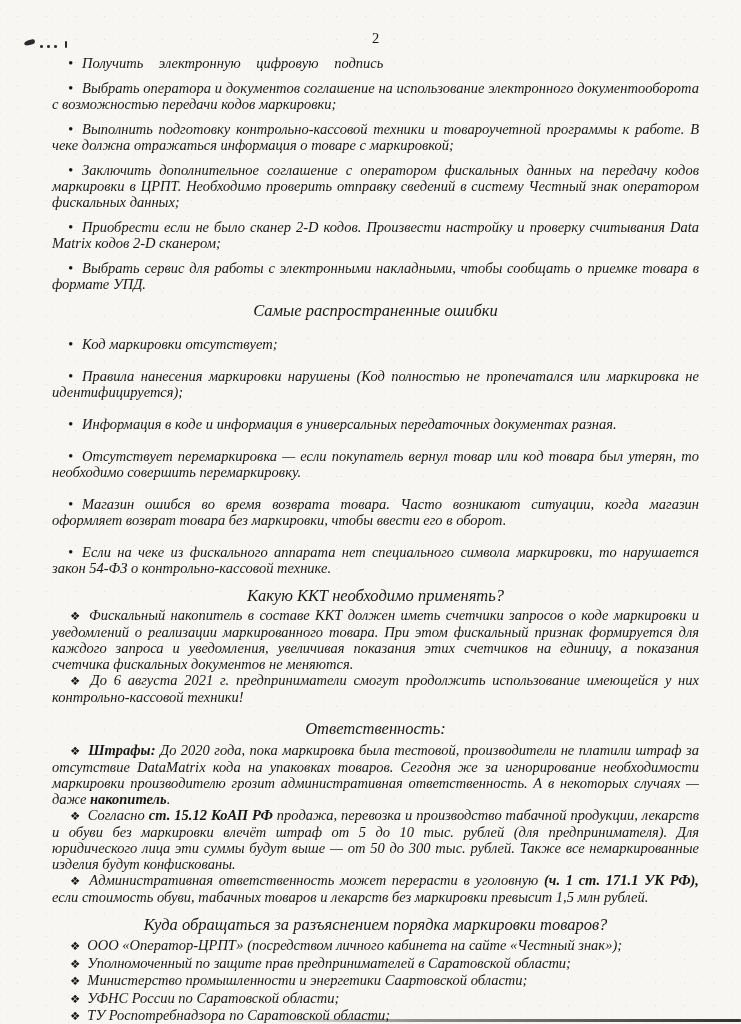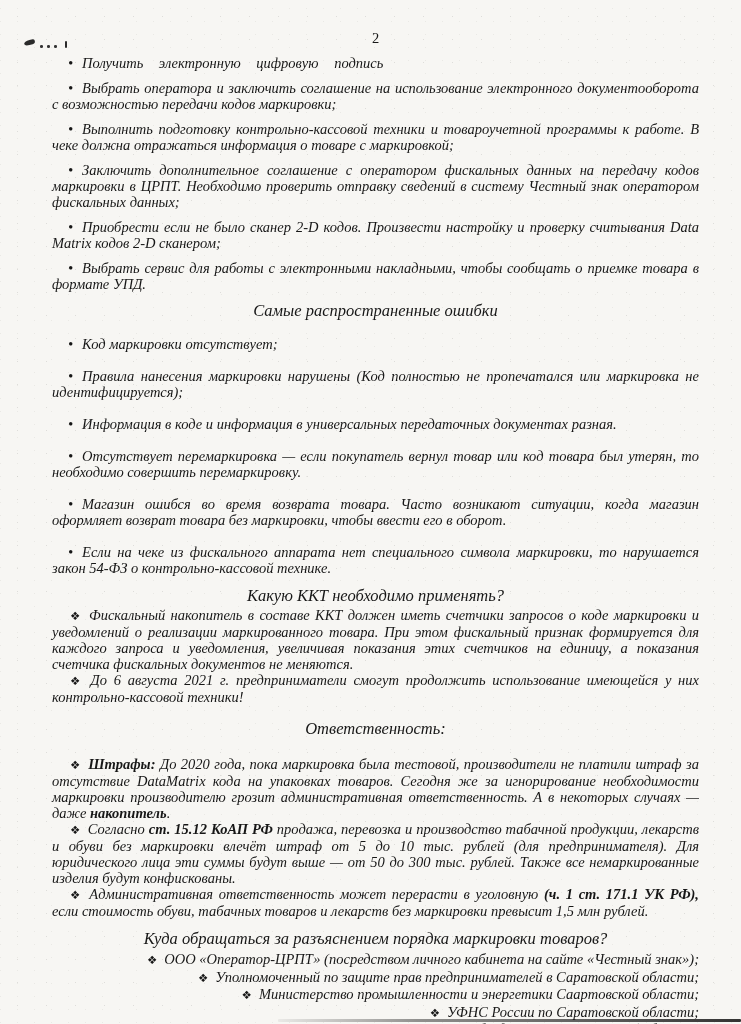--- a/index.html
+++ b/index.html
@@ -23,36 +23,36 @@
   .pagenum {
     text-align: center;
     font-size: 14.5px;
     line-height: 17px;
     margin-bottom: 8px;
   }
   p { margin: 0; font-size: 14.5px; line-height: 16px; text-align: justify; font-style: italic; }
   .b  { text-indent: 16px; margin-bottom: 9px; }      
   .e  { text-indent: 16px; margin-bottom: 4px; margin-top: 16px; }      
   .d  { text-indent: 18px; }                          
-  .c  { text-align: right; padding-left: 18px; line-height: 16.5px; } 
+  .c  { text-align: left; padding-left: 18px; line-height: 16.5px; } 
   .wide { word-spacing: 12px; }
   .mk   { margin-right: 9px; }
   .mkd  { font-family: "DejaVu Sans", sans-serif; font-size: 11.5px; margin-right: 7px; }
   b { font-weight: bold; }
   h2 {
     margin: 0;
     font-size: 16.5px;
     line-height: 19px;
     font-weight: normal;
     font-style: italic;
     text-align: center;
   }
   #h-errors   { margin-top: 2px;  margin-bottom: 4px; }
   #h-kkt      { margin-top: 10px; margin-bottom: 2px; }
-  #h-resp     { margin-top: 14px; margin-bottom: 18px; }
+  #h-resp     { margin-top: 14px; margin-bottom: 4px; }
   #h-contacts { margin-top: 10px; margin-bottom: 3px; }
 
   
   .pen { position: absolute; top: 38px; left: 24px; width: 48px; height: 14px; }
   .pen-blob {
     position: absolute; left: 0; top: 2px; width: 11px; height: 5px;
     background: #2b2b2b; border-radius: 60% 40% 50% 50%;
     transform: rotate(-14deg);
   }
   .pen-dot { position: absolute; width: 2.5px; height: 2.5px; background: #343434; border-radius: 50%; top: 7px; }
@@ -75,21 +75,21 @@
     <span class="pen-blob"></span>
     <span class="pen-dot d1"></span>
     <span class="pen-dot d2"></span>
     <span class="pen-dot d3"></span>
     <span class="pen-tick"></span>
   </div>
 
   <div class="pagenum">2</div>
 
   <p class="b wide"><span class="mk">•</span><span>Получить электронную цифровую подпись</span></p>
-  <p class="b"><span class="mk">•</span><span>Выбрать оператора и заключить соглашение на использование электронного документооборота с возможностью передачи кодов маркировки;</span></p>
+  <p class="b"><span class="mk">•</span><span>Выбрать оператора и документов соглашение на использование электронного документооборота с возможностью передачи кодов маркировки;</span></p>
   <p class="b"><span class="mk">•</span><span>Выполнить подготовку контрольно-кассовой техники и товароучетной программы к работе. В чеке должна отражаться информация о товаре с маркировкой;</span></p>
   <p class="b"><span class="mk">•</span><span>Заключить дополнительное соглашение с оператором фискальных данных на передачу кодов маркировки в ЦРПТ. Необходимо проверить отправку сведений в систему Честный знак оператором фискальных данных;</span></p>
   <p class="b"><span class="mk">•</span><span>Приобрести если не было сканер 2-D кодов. Произвести настройку и проверку считывания Data Matrix кодов 2-D сканером;</span></p>
   <p class="b"><span class="mk">•</span><span>Выбрать сервис для работы с электронными накладными, чтобы сообщать о приемке товара в формате УПД.</span></p>
 
   <h2 id="h-errors">Самые распространенные ошибки</h2>
 
   <p class="e"><span class="mk">•</span><span>Код маркировки отсутствует;</span></p>
   <p class="e"><span class="mk">•</span><span>Правила нанесения маркировки нарушены (Код полностью не пропечатался или маркировка не идентифицируется);</span></p>
   <p class="e"><span class="mk">•</span><span>Информация в коде и информация в универсальных передаточных документах разная.</span></p>

